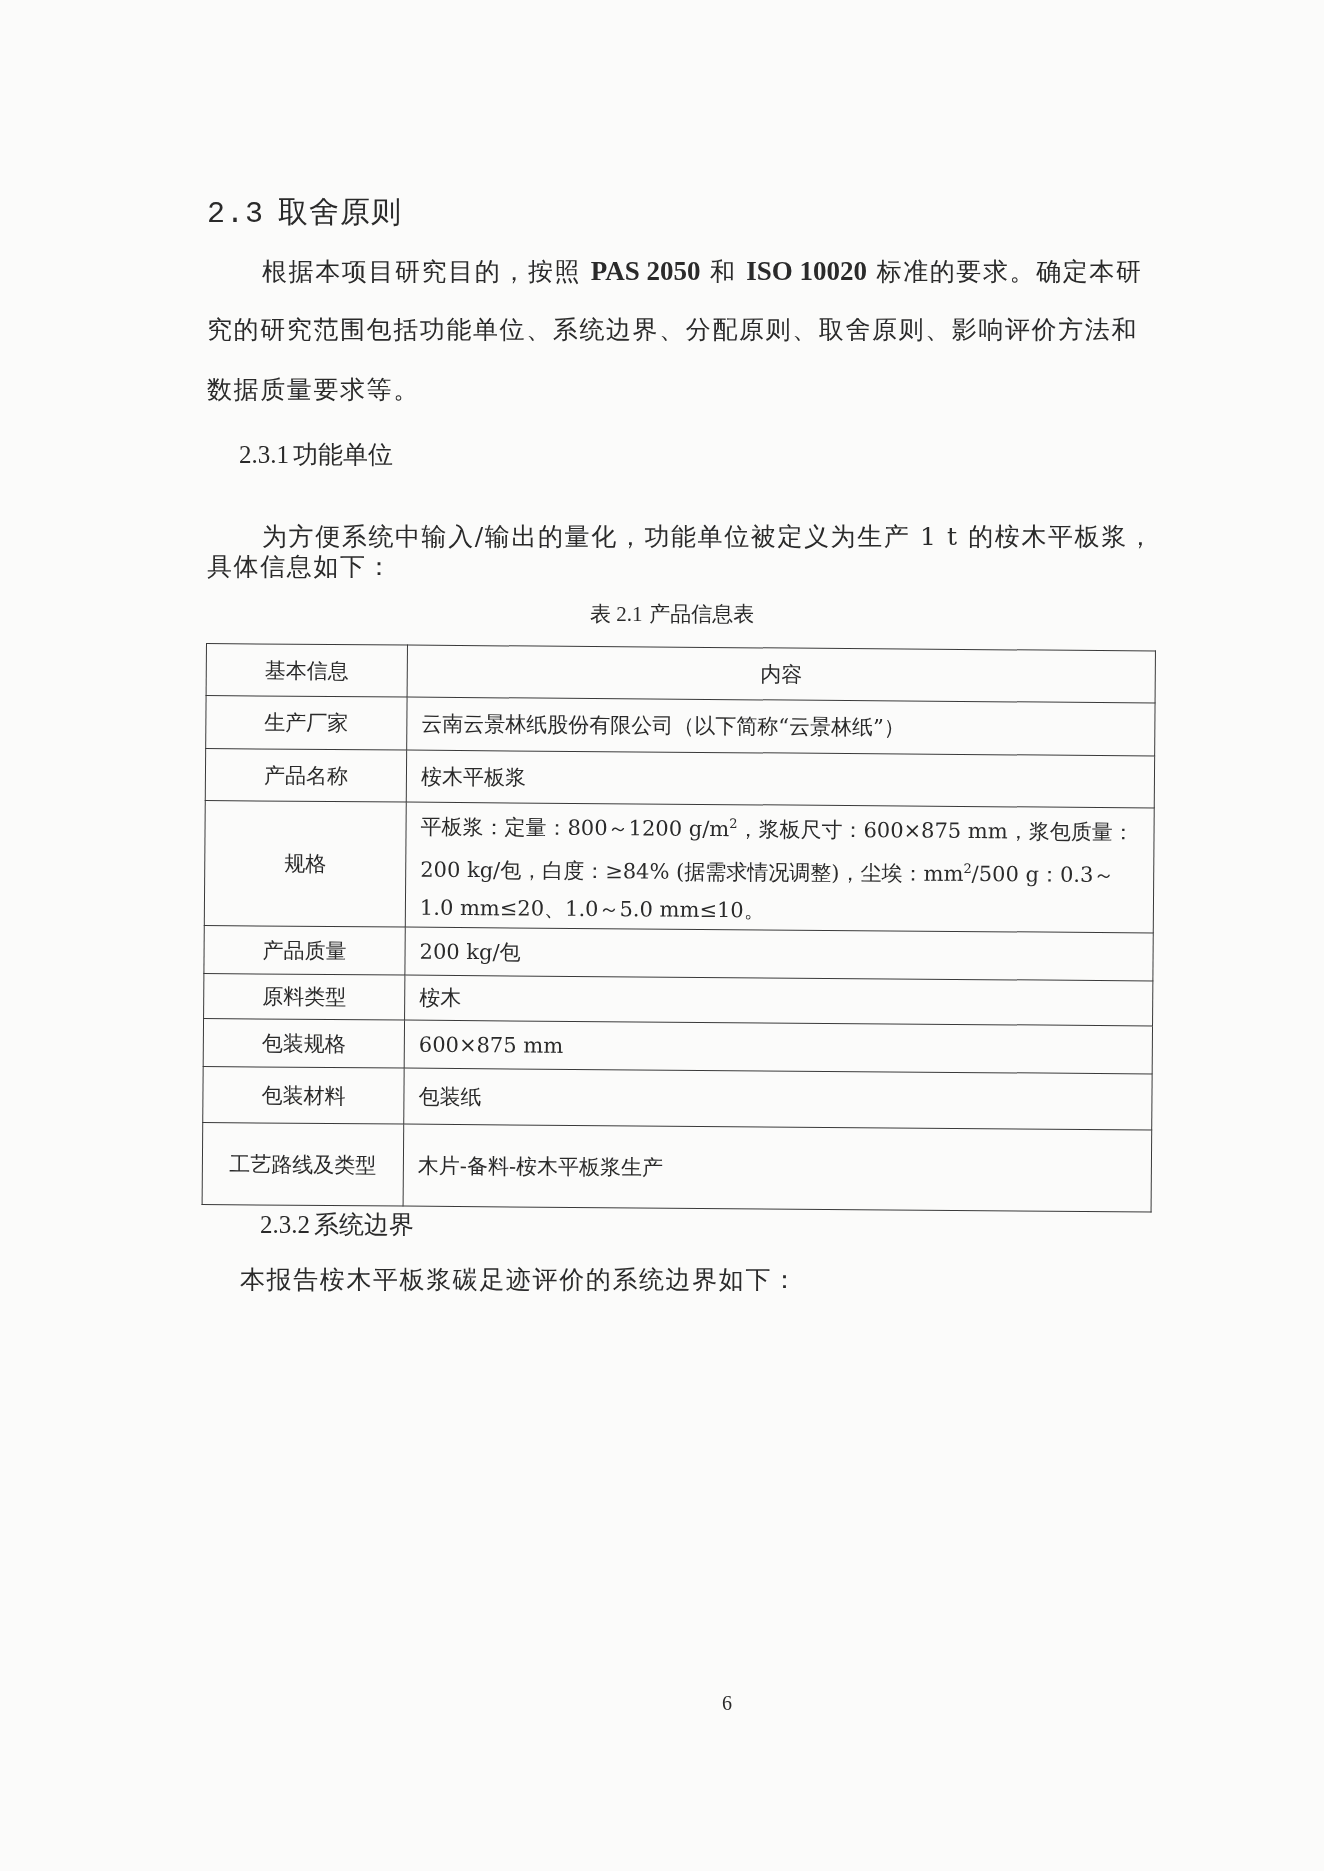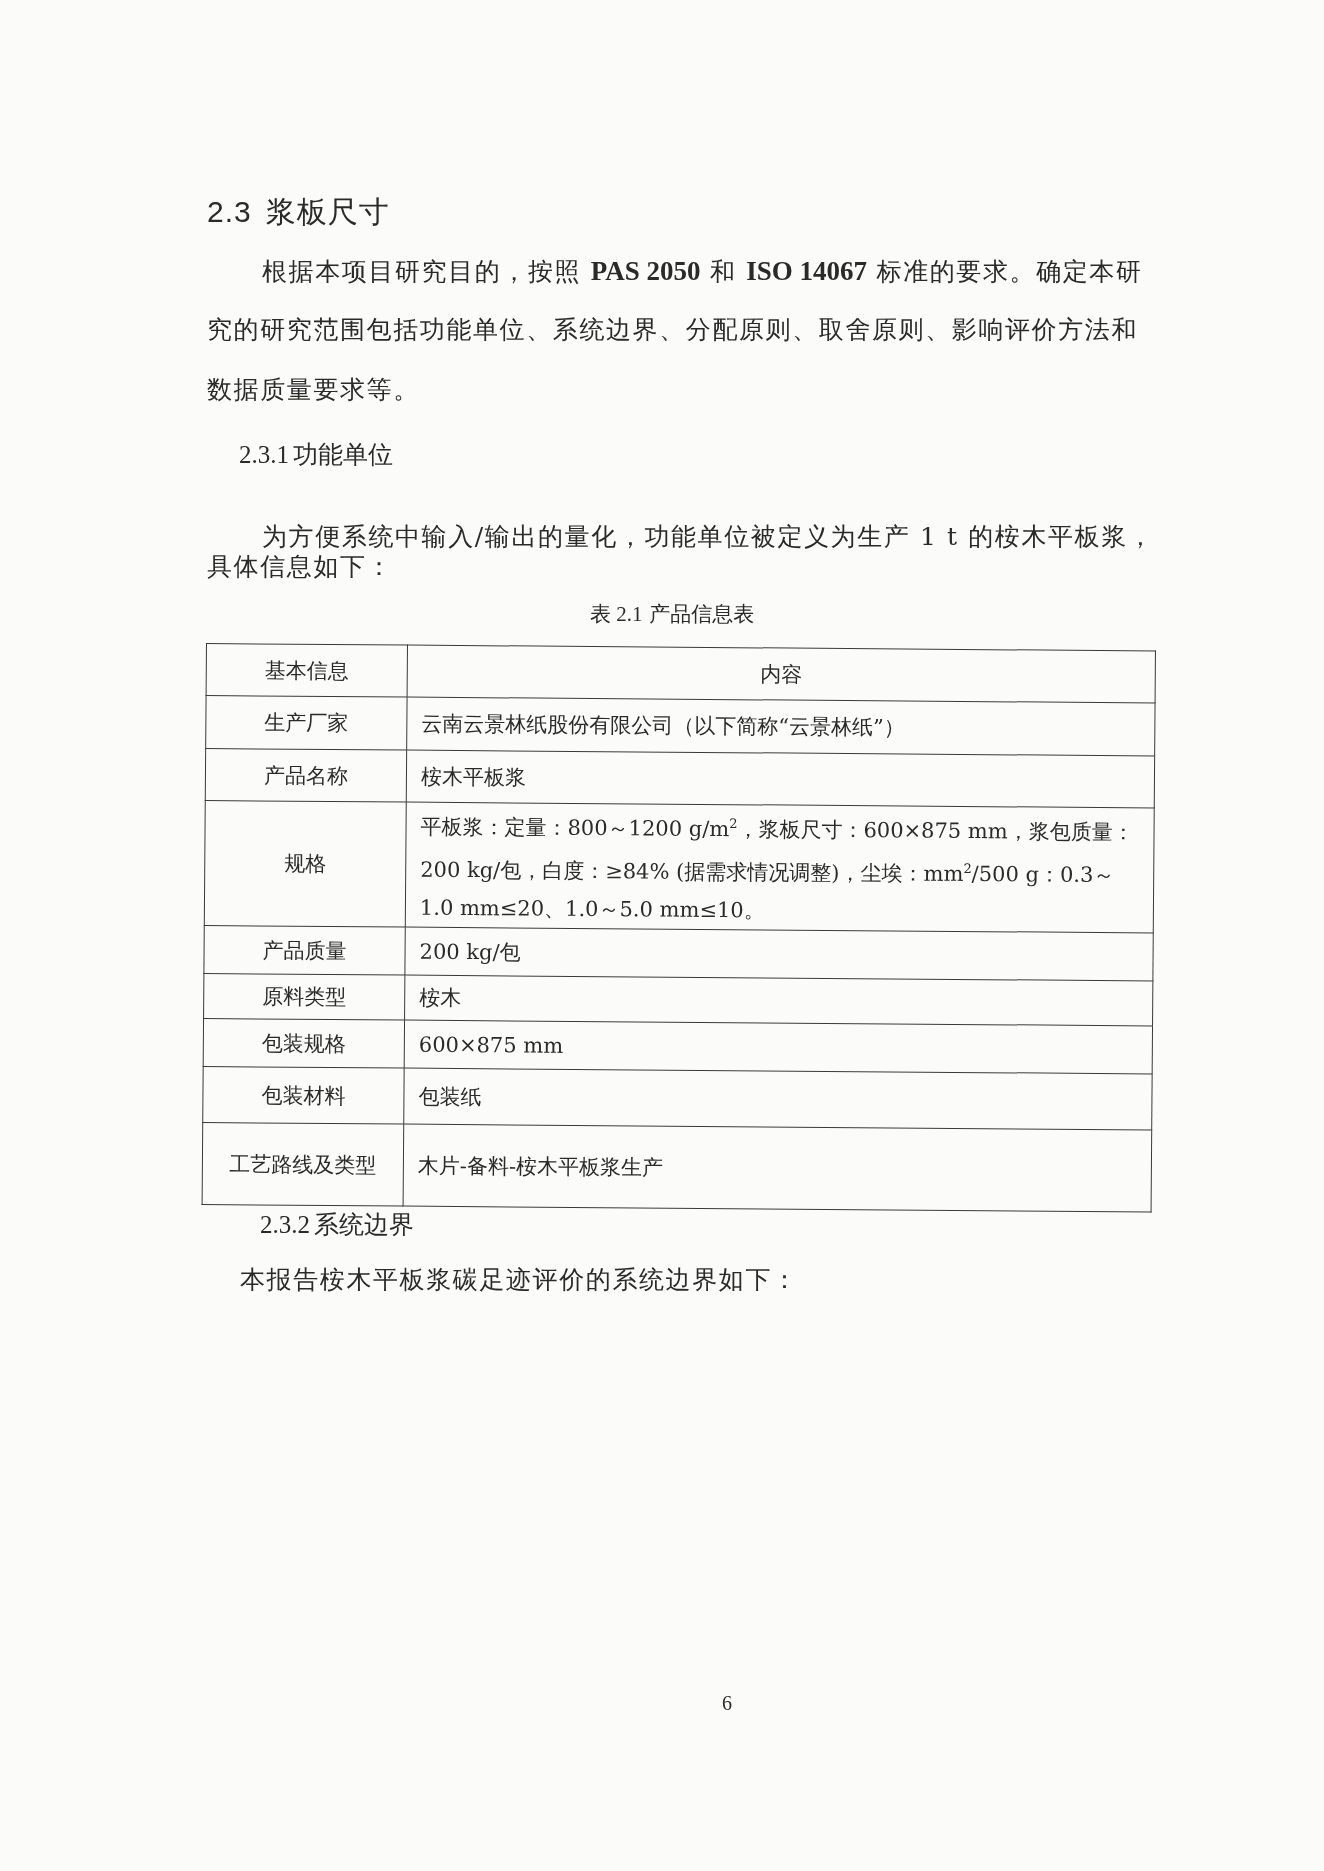--- a/index.html
+++ b/index.html
@@ -6,21 +6,21 @@
     body {
       width: 1324px; height: 1871px;
       background: #fbfbfa;
       position: relative;
       overflow: hidden;
       color: #2a2a2a;
       font-family: "DejaVu Serif", "Liberation Serif", serif;
     }
     .abs { position: absolute; white-space: nowrap; }
     .h2 { left: 207px; top: 192px; font-size: 30px; letter-spacing: 1px; }
-    .h2 .num { font-family: Liberation Sans, sans-serif; margin-right: 14px; text-align: center; }
+    .h2 .num { font-family: Liberation Mono, monospace; margin-right: 14px; text-align: center; }
     .para { font-size: 25px; letter-spacing: 1.6px; }
     .para b { font-family: "Liberation Serif", serif; font-weight: bold; font-size: 27px; letter-spacing: 0; margin-top: 28px; }
     .h3 { font-size: 25px; }
     .h3 .num { font-family: "Liberation Serif", serif; margin-right: 4px; margin-left: 32px; }
     .caption { font-size: 21px; left: 590px; top: 600px; text-align: right; }
     .caption .num { font-family: "Liberation Serif", serif; }
 
     table.info {
       position: absolute;
       left: 206px; top: 643px;
@@ -39,25 +39,25 @@
     table.info td.k { width: 172px; text-align: center; padding: 0; }
     table.info th.v { text-align: center; }
     table.info td.v { text-align: left; line-height: 38px; }
     sup { font-size: 13px; }
     .page-num { left: 722px; top: 1692px; font-size: 20px; font-family: "Liberation Serif", serif; }
   </style>
 </head>
 <body>
 
 <div class="abs h2">
-  <span class="num">2.3</span><span>浆板尺寸</span>
+  <span class="num">2.3</span><span>取舍原则</span>
 </div>
 
 <div class="abs para" style="left:262px; top:255px;">
-  <span>根据本项目研究目的，按照 </span><b>PAS 2050</b><span> 和 </span><b>ISO 14067</b><span> 标准的要求。确定本研</span>
+  <span>根据本项目研究目的，按照 </span><b>PAS 2050</b><span> 和 </span><b>ISO 10020</b><span> 标准的要求。确定本研</span>
 </div>
 <div class="abs para" style="left:207px; top:313px;">究的研究范围包括功能单位、系统边界、分配原则、取舍原则、影响评价方法和</div>
 <div class="abs para" style="left:207px; top:373px;">数据质量要求等。</div>
 
 <div class="abs h3" style="left:207px; top:438px;">
   <span class="num">2.3.1</span><span>功能单位</span>
 </div>
 <div class="abs para" style="left:262px; top:520px;">为方便系统中输入/输出的量化，功能单位被定义为生产 1 t 的桉木平板浆，</div>
 <div class="abs para" style="left:207px; top:550px;">具体信息如下：</div>
 

